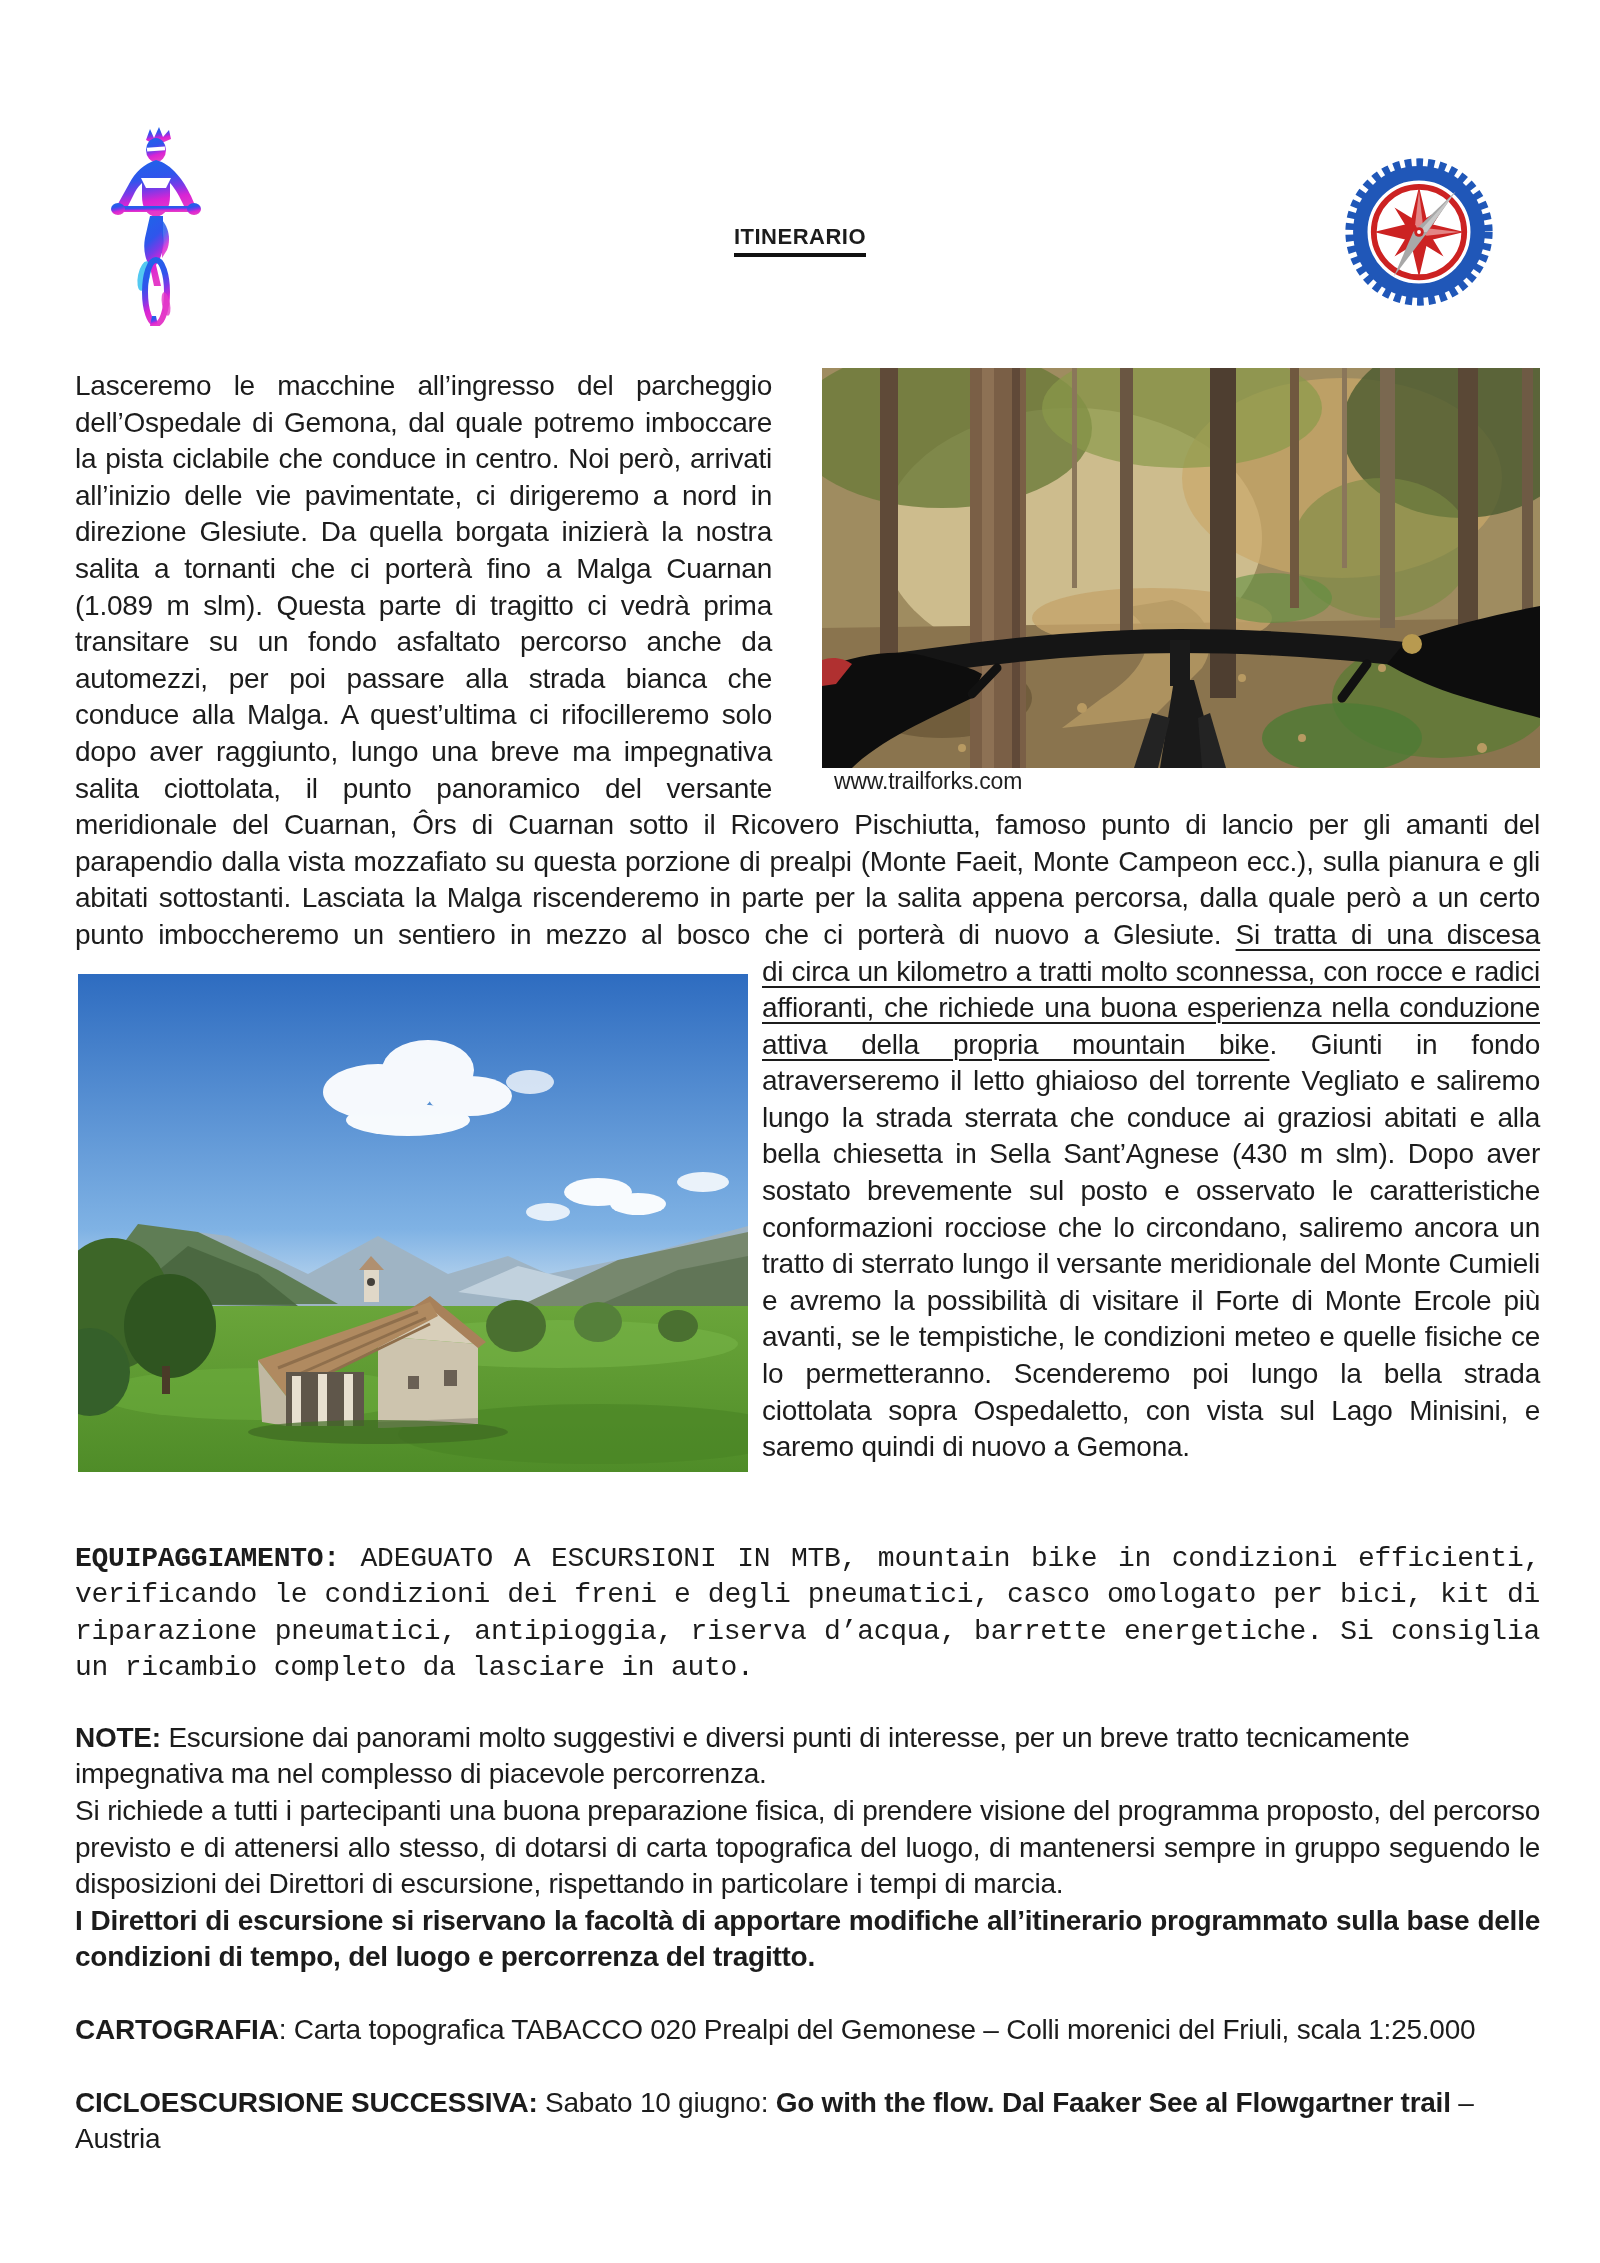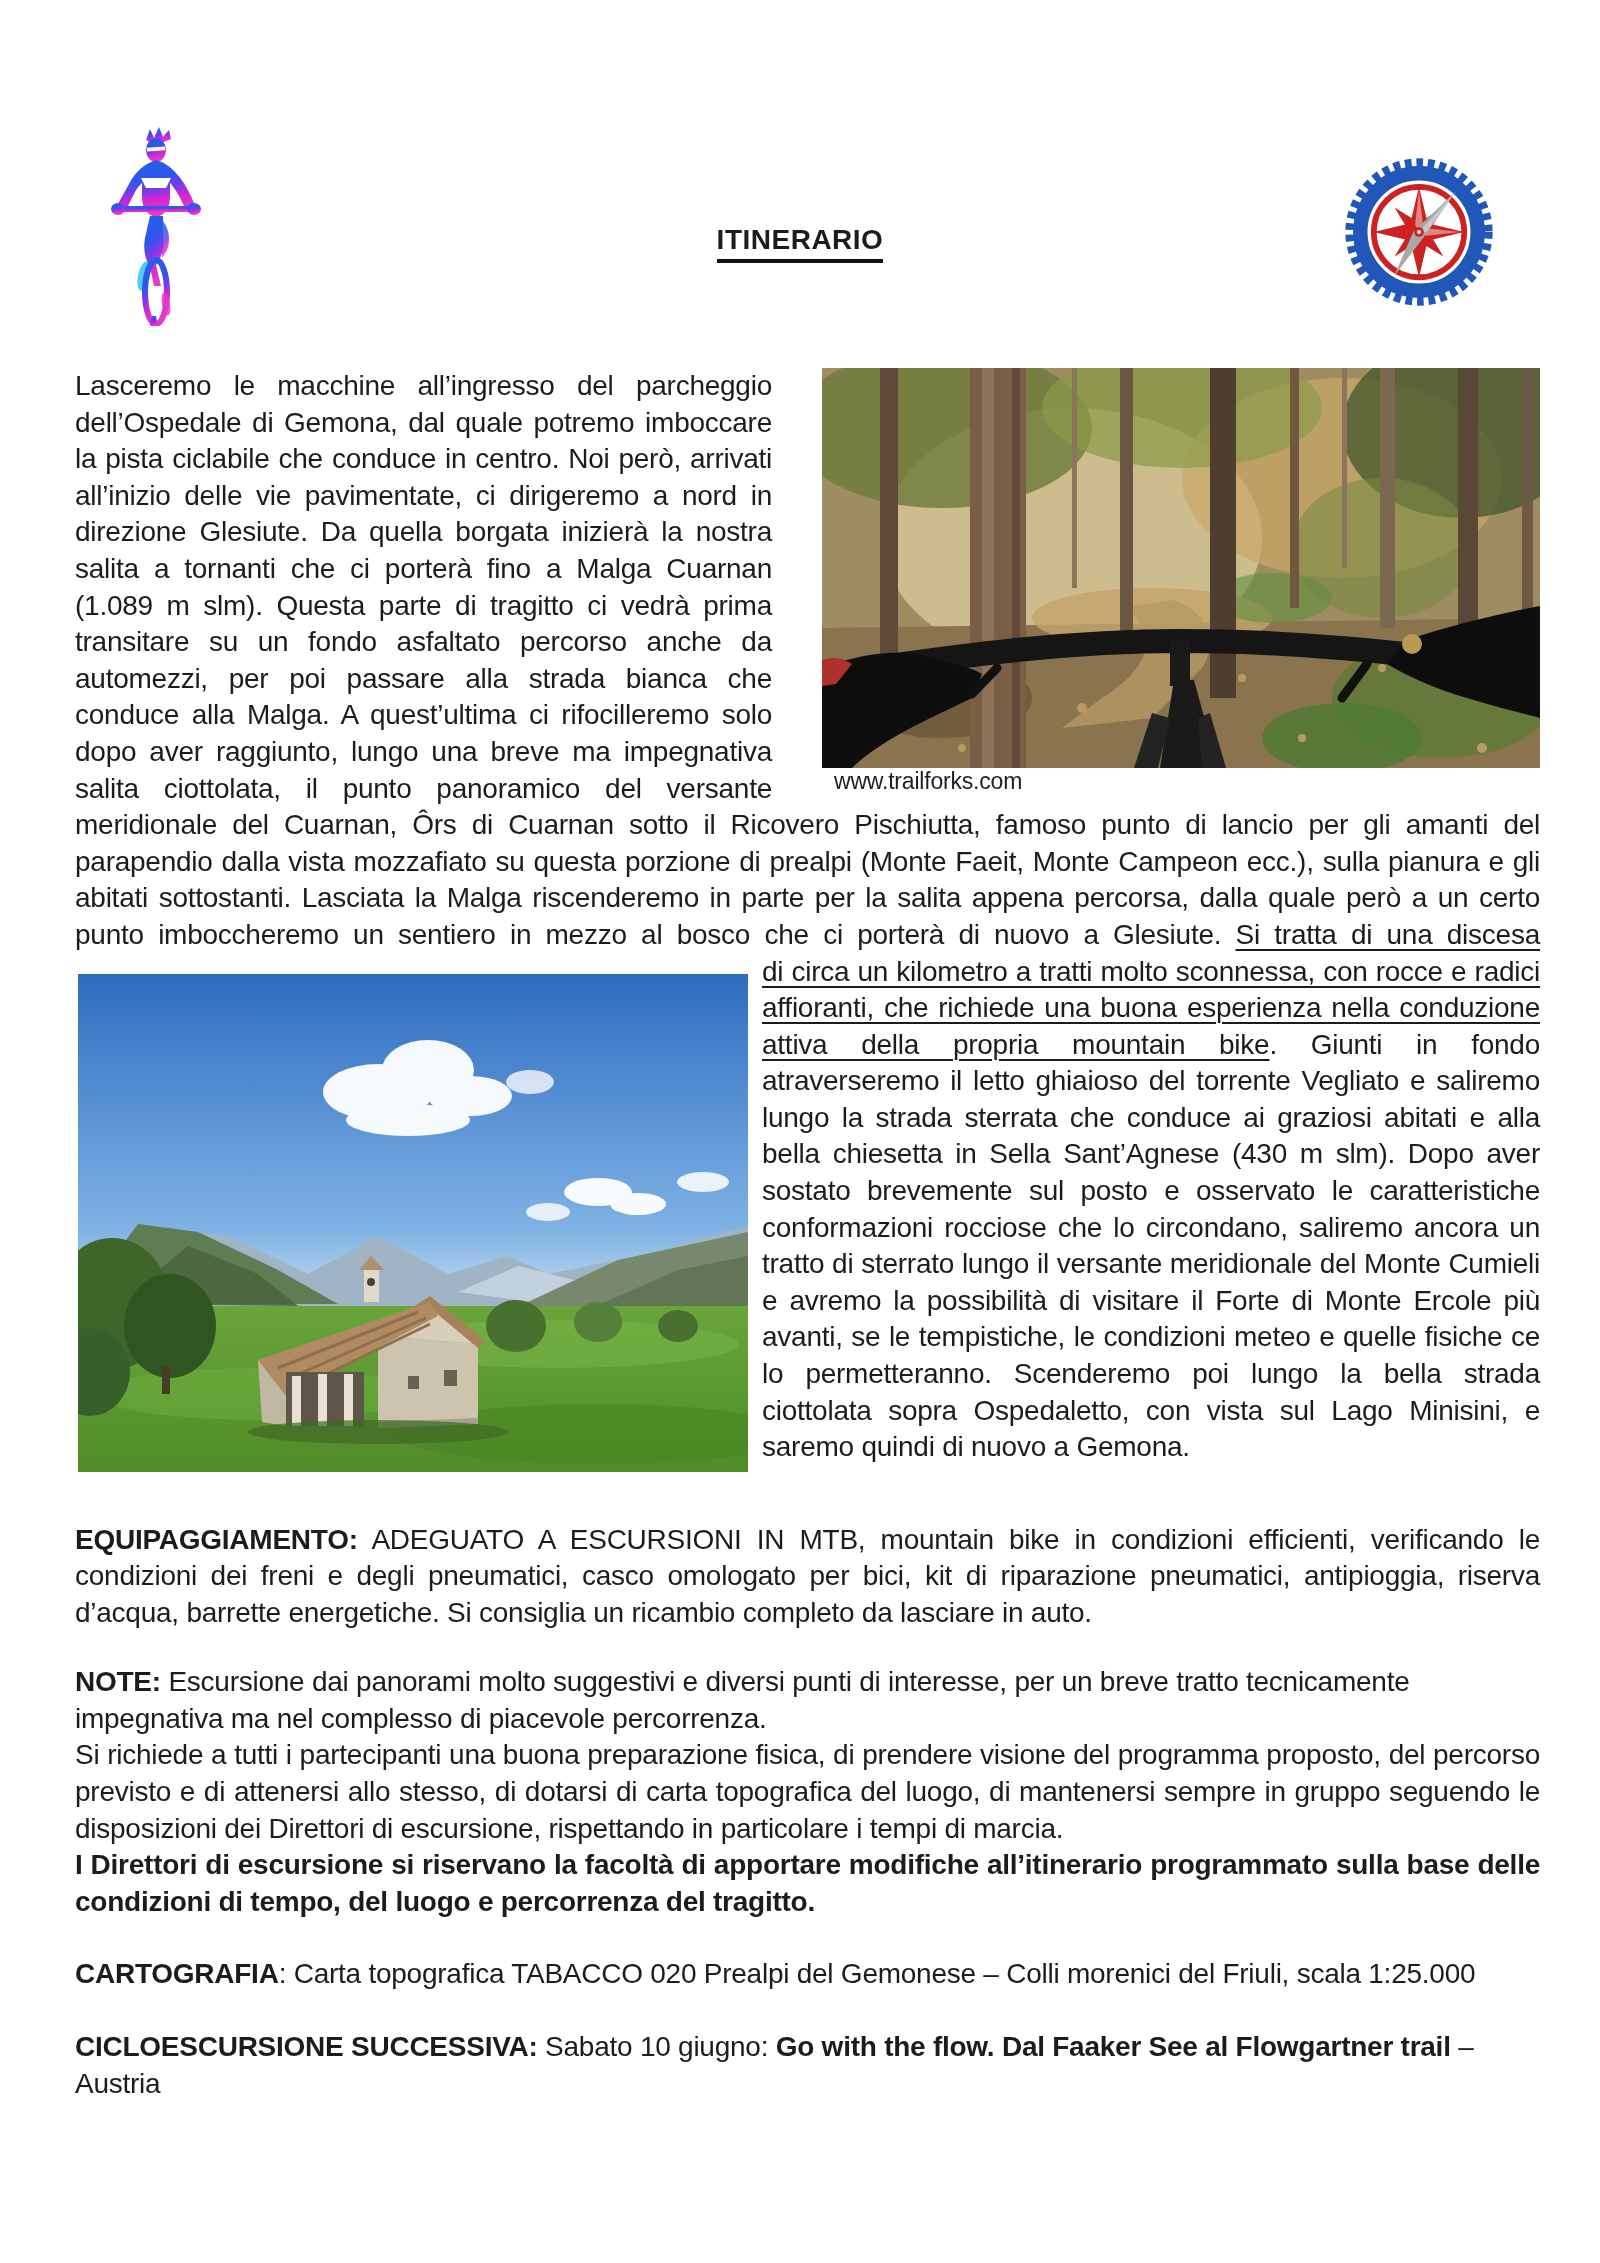--- a/index.html
+++ b/index.html
@@ -9,21 +9,21 @@
   }
   .txt { font-size:28px; line-height:36.6px; letter-spacing:-0.25px; }
   .just { text-align:justify; }
   .just-all { text-align:justify; text-align-last:justify; }
   .b { font-weight:bold; }
   .ul { text-decoration:underline; text-decoration-thickness:2px; text-underline-offset:5px; }
 
   .rider-logo { position:absolute; left:106px; top:126px; width:100px; height:200px; }
   .title-wrap { position:absolute; left:0; top:224px; width:1600px; text-align:center; }
   .title-inner {
-    display:inline-block; font-size:28px; font-weight:bold; letter-spacing:0.5px;
+    display:inline-block; font-size:22px; font-weight:bold; letter-spacing:0.5px;
     border-bottom:4px solid #111; padding-bottom:3px;
   }
   .compass-logo { position:absolute; left:1342px; top:152px; width:154px; height:160px; }
 
   .content { position:absolute; left:75px; top:368px; width:1465px; }
 
   .block1 { display:flex; }
   .intro-col { width:697px; }
   figure { margin:0; padding:0; }
   .photo1-fig { width:718px; margin-left:auto; }
@@ -32,21 +32,21 @@
   .photo2-fig svg { display:block; width:670px; height:498px; }
   figcaption { margin-top:0; font-size:23px; letter-spacing:-0.2px; color:#1f1f1f; }
   .photo1-fig figcaption { padding-left:12px; }
   .photo2-fig figcaption { padding-left:10px; }
 
   .fullpara { margin:0; }
   .block2 { display:flex; }
   .descent-col { width:778px; margin-left:auto; }
 
   .sect { margin:0; }
-  .sect-equip { margin-top:50px; }
+  .sect-equip { margin-top:69px;font-family:Liberation Mono, monospace; }
   .sect-note { margin-top:33px; }
   .sect-carto { margin-top:36px; }
   .sect-socc { margin-top:37px; }
   .sect-ciclo { margin-top:36px; }
   p { margin:0; }
 </style>
 </head>
 <body>
 
 <div class="page">

